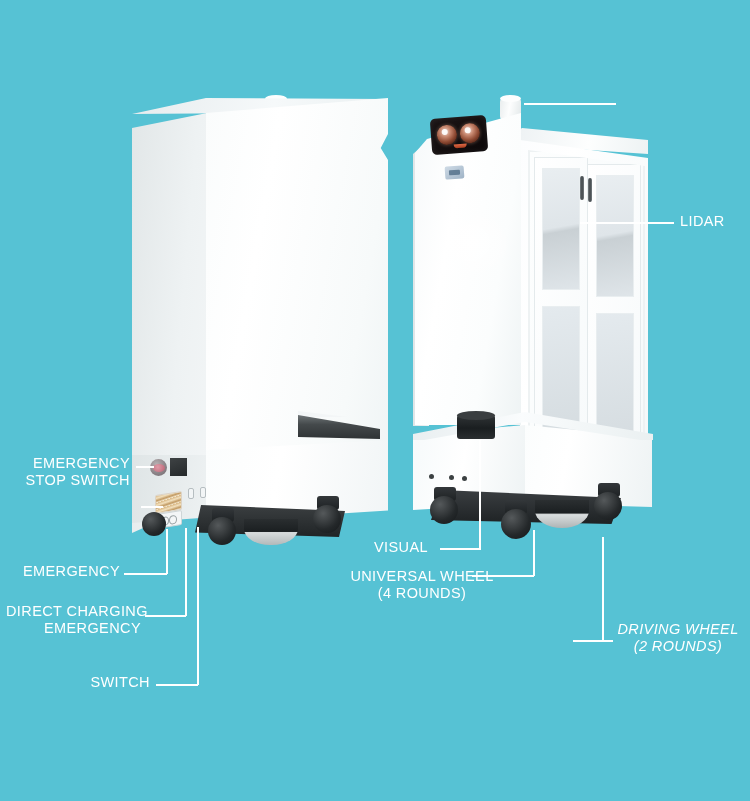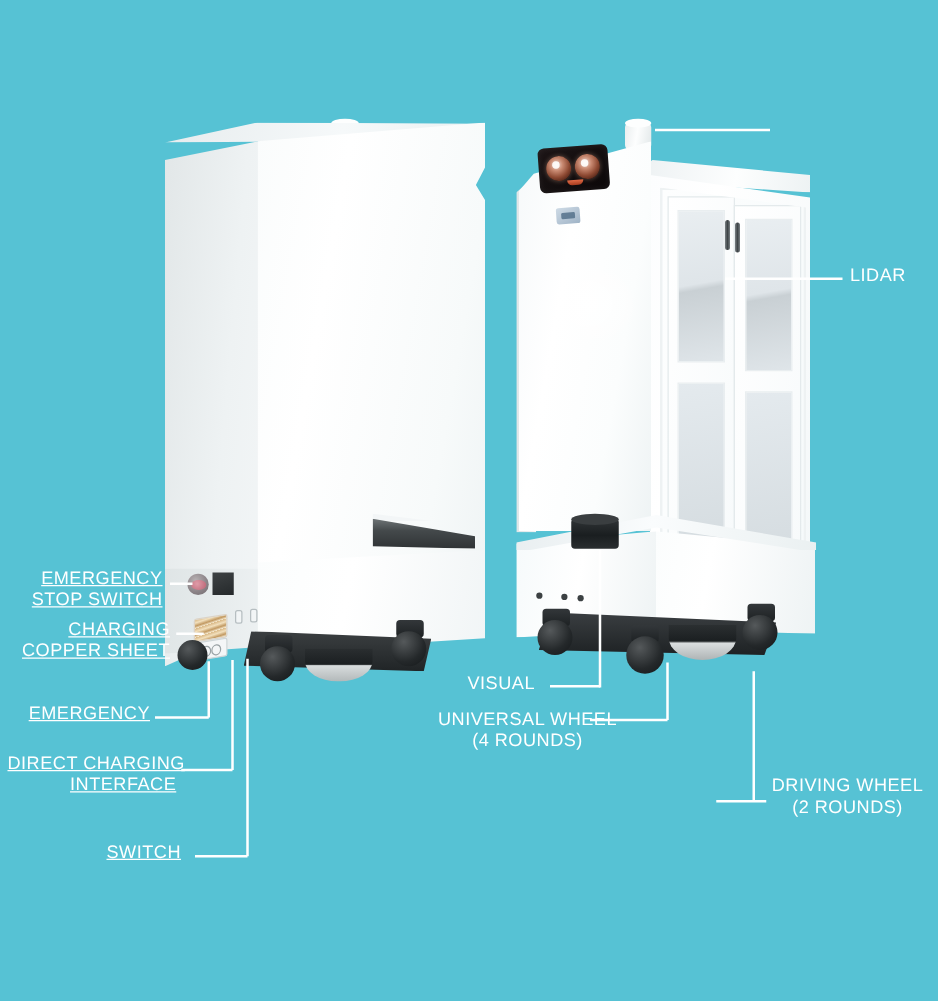--- a/index.html
+++ b/index.html
@@ -10,21 +10,21 @@
     position:relative;
   }
   .stage{position:absolute;inset:0;}
 
   
   .lbl{
     position:absolute;color:#ffffff;font-size:14.5px;
     letter-spacing:.4px;line-height:16.5px;white-space:pre;
     font-family:"Liberation Sans", sans-serif;
   }
-  .lbl.r{text-align:right;text-decoration:underline;}
+  .lbl.r{text-align:right;}
   .lbl.l{text-align:left;}
   .ln{position:absolute;background:#ffffff;}
   .ln.h{height:1.6px;}
   .ln.v{width:1.6px;}
 
   
   #robotLeft{position:absolute;left:0;top:0;width:300px;height:560px;}
 
   .lb-antenna{
     position:absolute;left:265px;top:98px;width:22px;height:20px;
@@ -362,44 +362,42 @@
 
   <div class="ln h" style="left:524px;top:103px;width:92px;"></div>
 
   <div class="lbl l" style="left:680px;top:213px;">LIDAR</div>
   <div class="ln h" style="left:580px;top:222px;width:94px;"></div>
 
   <div class="lbl r" style="left:10px;top:455px;width:120px;">EMERGENCY
 STOP SWITCH</div>
   <div class="ln h" style="left:136px;top:466px;width:18px;"></div>
 
-  <div class="lbl r" style="left:10px;top:496px;width:126px;">CHARGING
-COPPER SHEET</div>
   <div class="ln h" style="left:141px;top:506px;width:22px;"></div>
 
   <div class="lbl r" style="left:10px;top:563px;width:110px;">EMERGENCY</div>
   <div class="ln h" style="left:124px;top:573px;width:43px;"></div>
   <div class="ln v" style="left:166px;top:529px;height:45px;"></div>
 
   <div class="lbl r" style="left:6px;top:603px;width:135px;">DIRECT CHARGING
-INTERFACE</div>
+EMERGENCY</div>
   <div class="ln h" style="left:145px;top:615px;width:41px;"></div>
   <div class="ln v" style="left:185px;top:528px;height:88px;"></div>
 
-  <div class="lbl r" style="left:80px;top:674px;width:70px;text-align:center;">SWITCH</div>
+  <div class="lbl r" style="left:80px;top:674px;width:70px;">SWITCH</div>
   <div class="ln h" style="left:156px;top:684px;width:42px;"></div>
   <div class="ln v" style="left:197px;top:527px;height:158px;"></div>
 
   <div class="lbl l" style="left:374px;top:539px;">VISUAL</div>
   <div class="ln h" style="left:440px;top:548px;width:40px;"></div>
   <div class="ln v" style="left:479px;top:440px;height:110px;"></div>
 
   <div class="lbl l" style="left:346px;top:568px;text-align:center;width:152px;">UNIVERSAL WHEEL
 (4 ROUNDS)</div>
   <div class="ln h" style="left:472px;top:575px;width:62px;"></div>
   <div class="ln v" style="left:533px;top:530px;height:46px;"></div>
 
-  <div class="lbl l" style="left:611px;top:621px;text-align:center;width:134px;">DRIVING WHEEL
+  <div class="lbl l" style="left:611px;top:621px;text-align:center;width:134px;font-style:italic;">DRIVING WHEEL
 (2 ROUNDS)</div>
   <div class="ln h" style="left:573px;top:640px;width:40px;"></div>
   <div class="ln v" style="left:602px;top:537px;height:104px;"></div>
 
 </div>
 
 </body></html>

